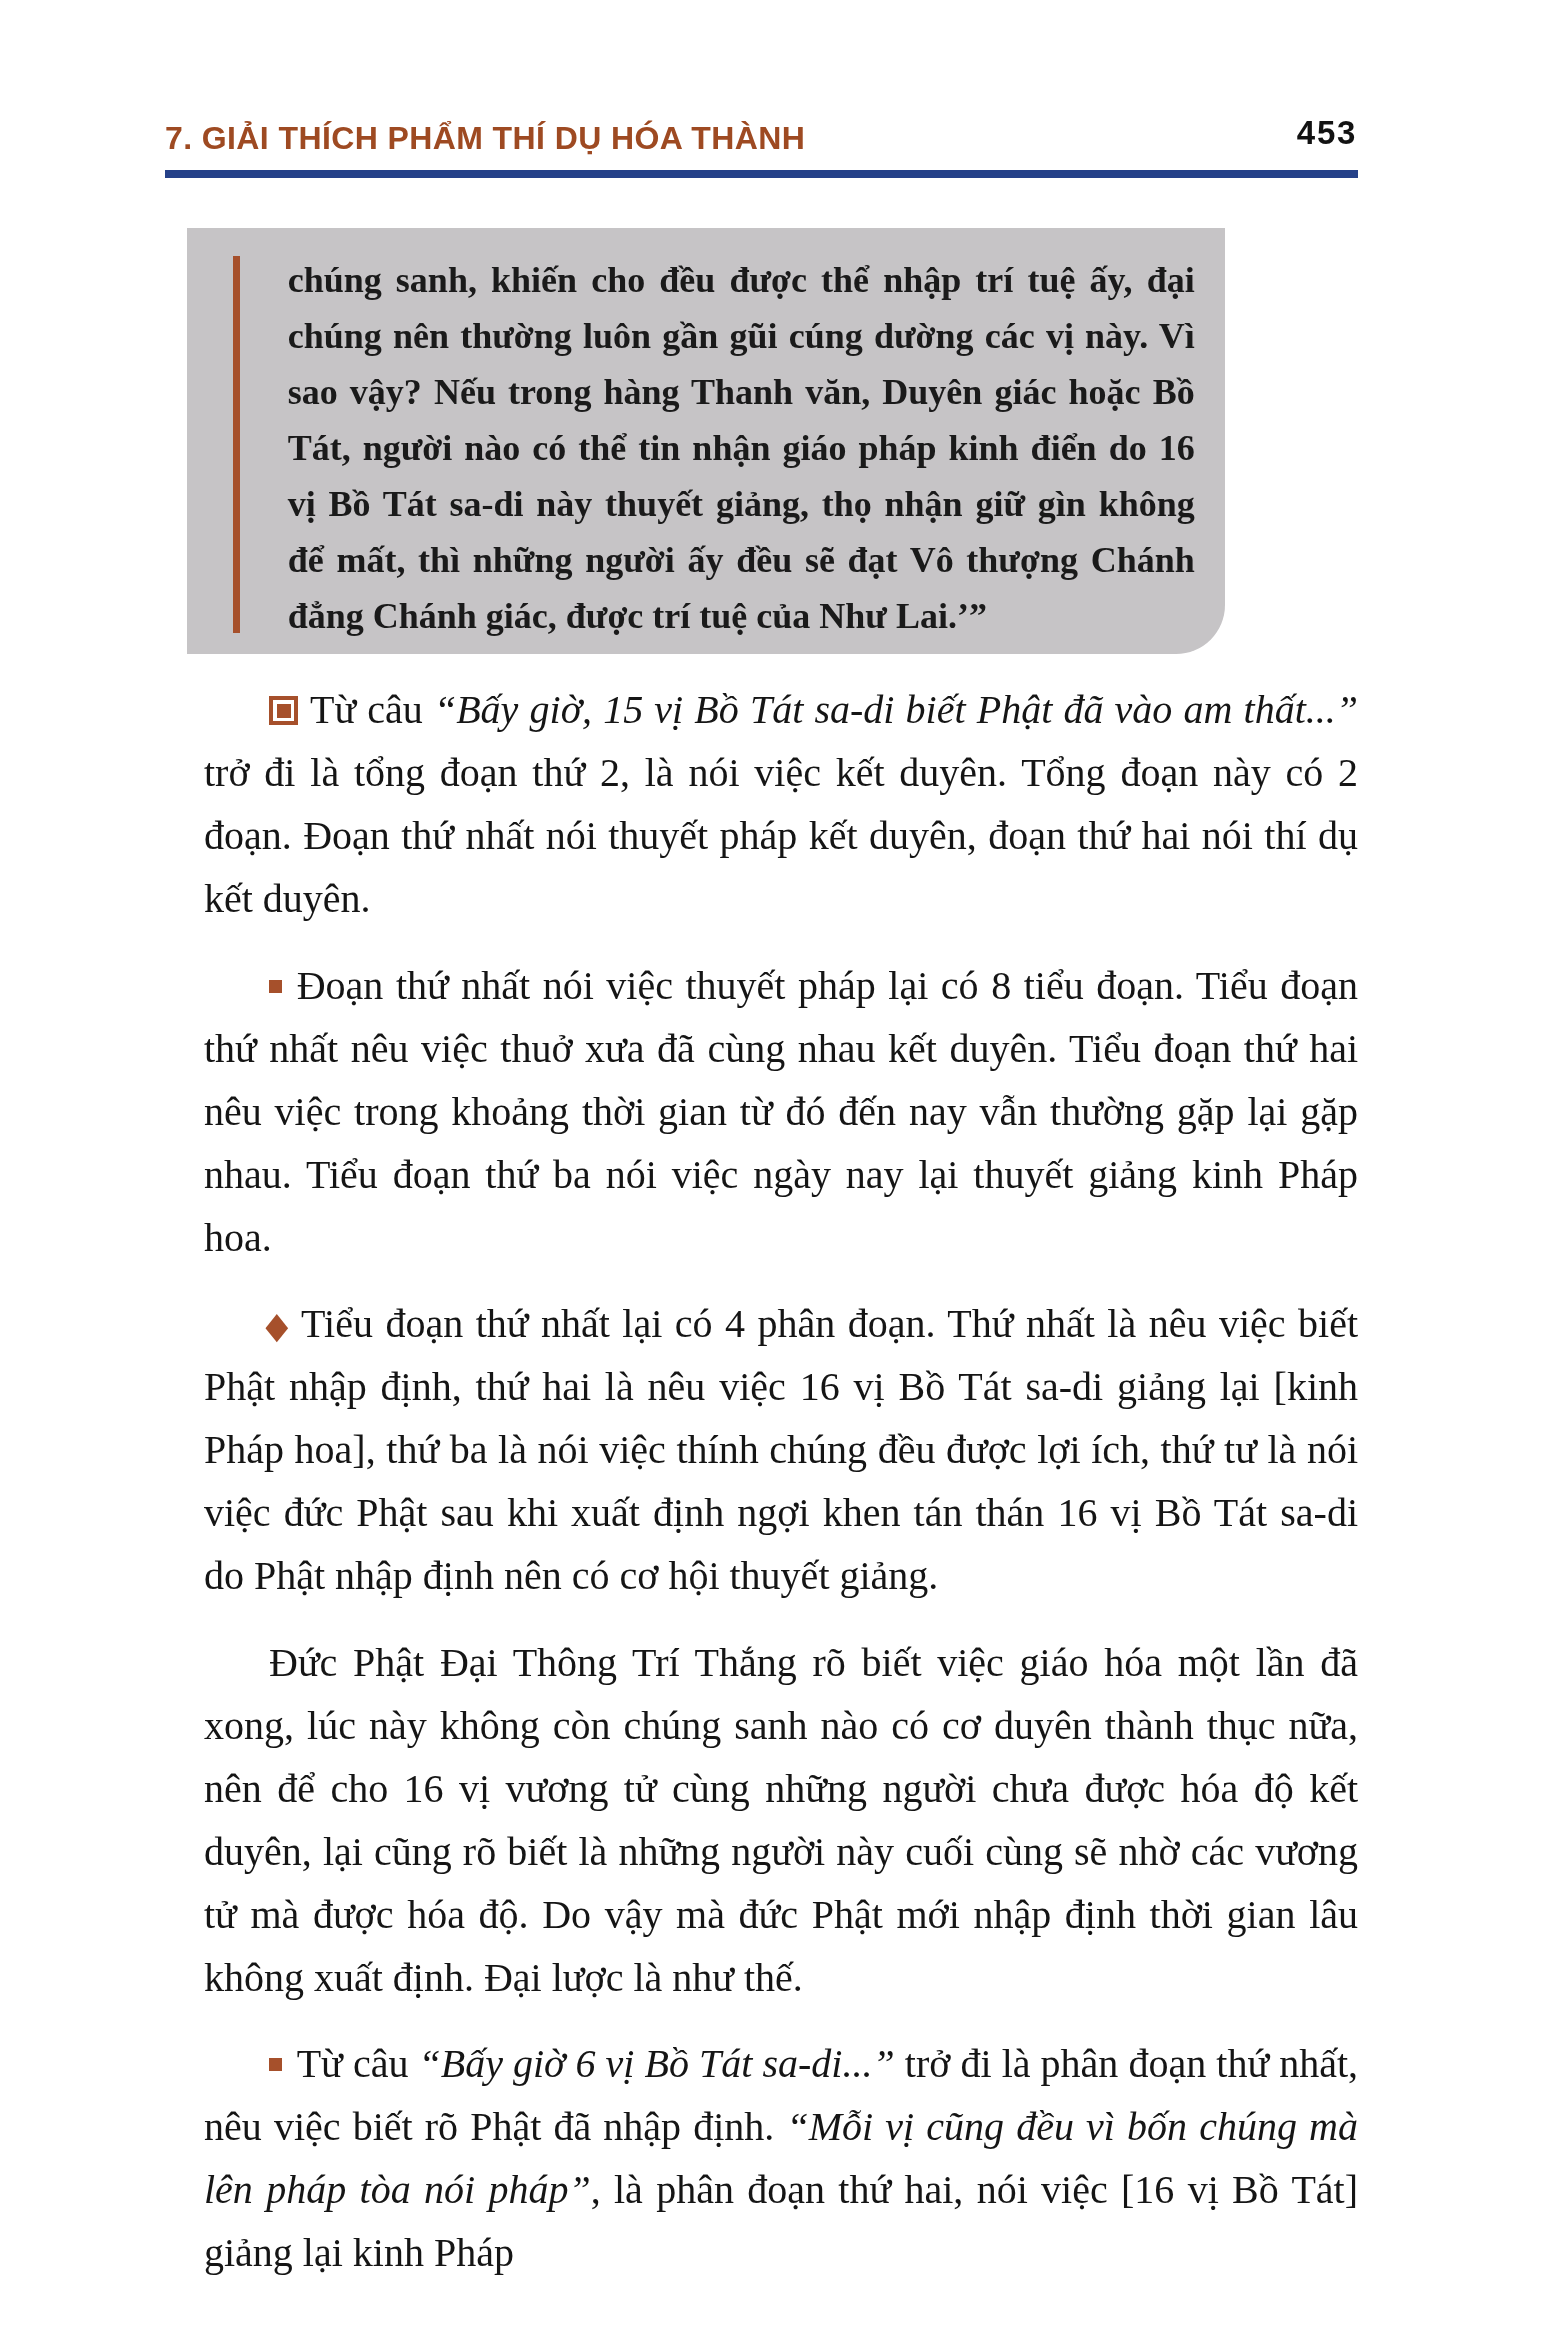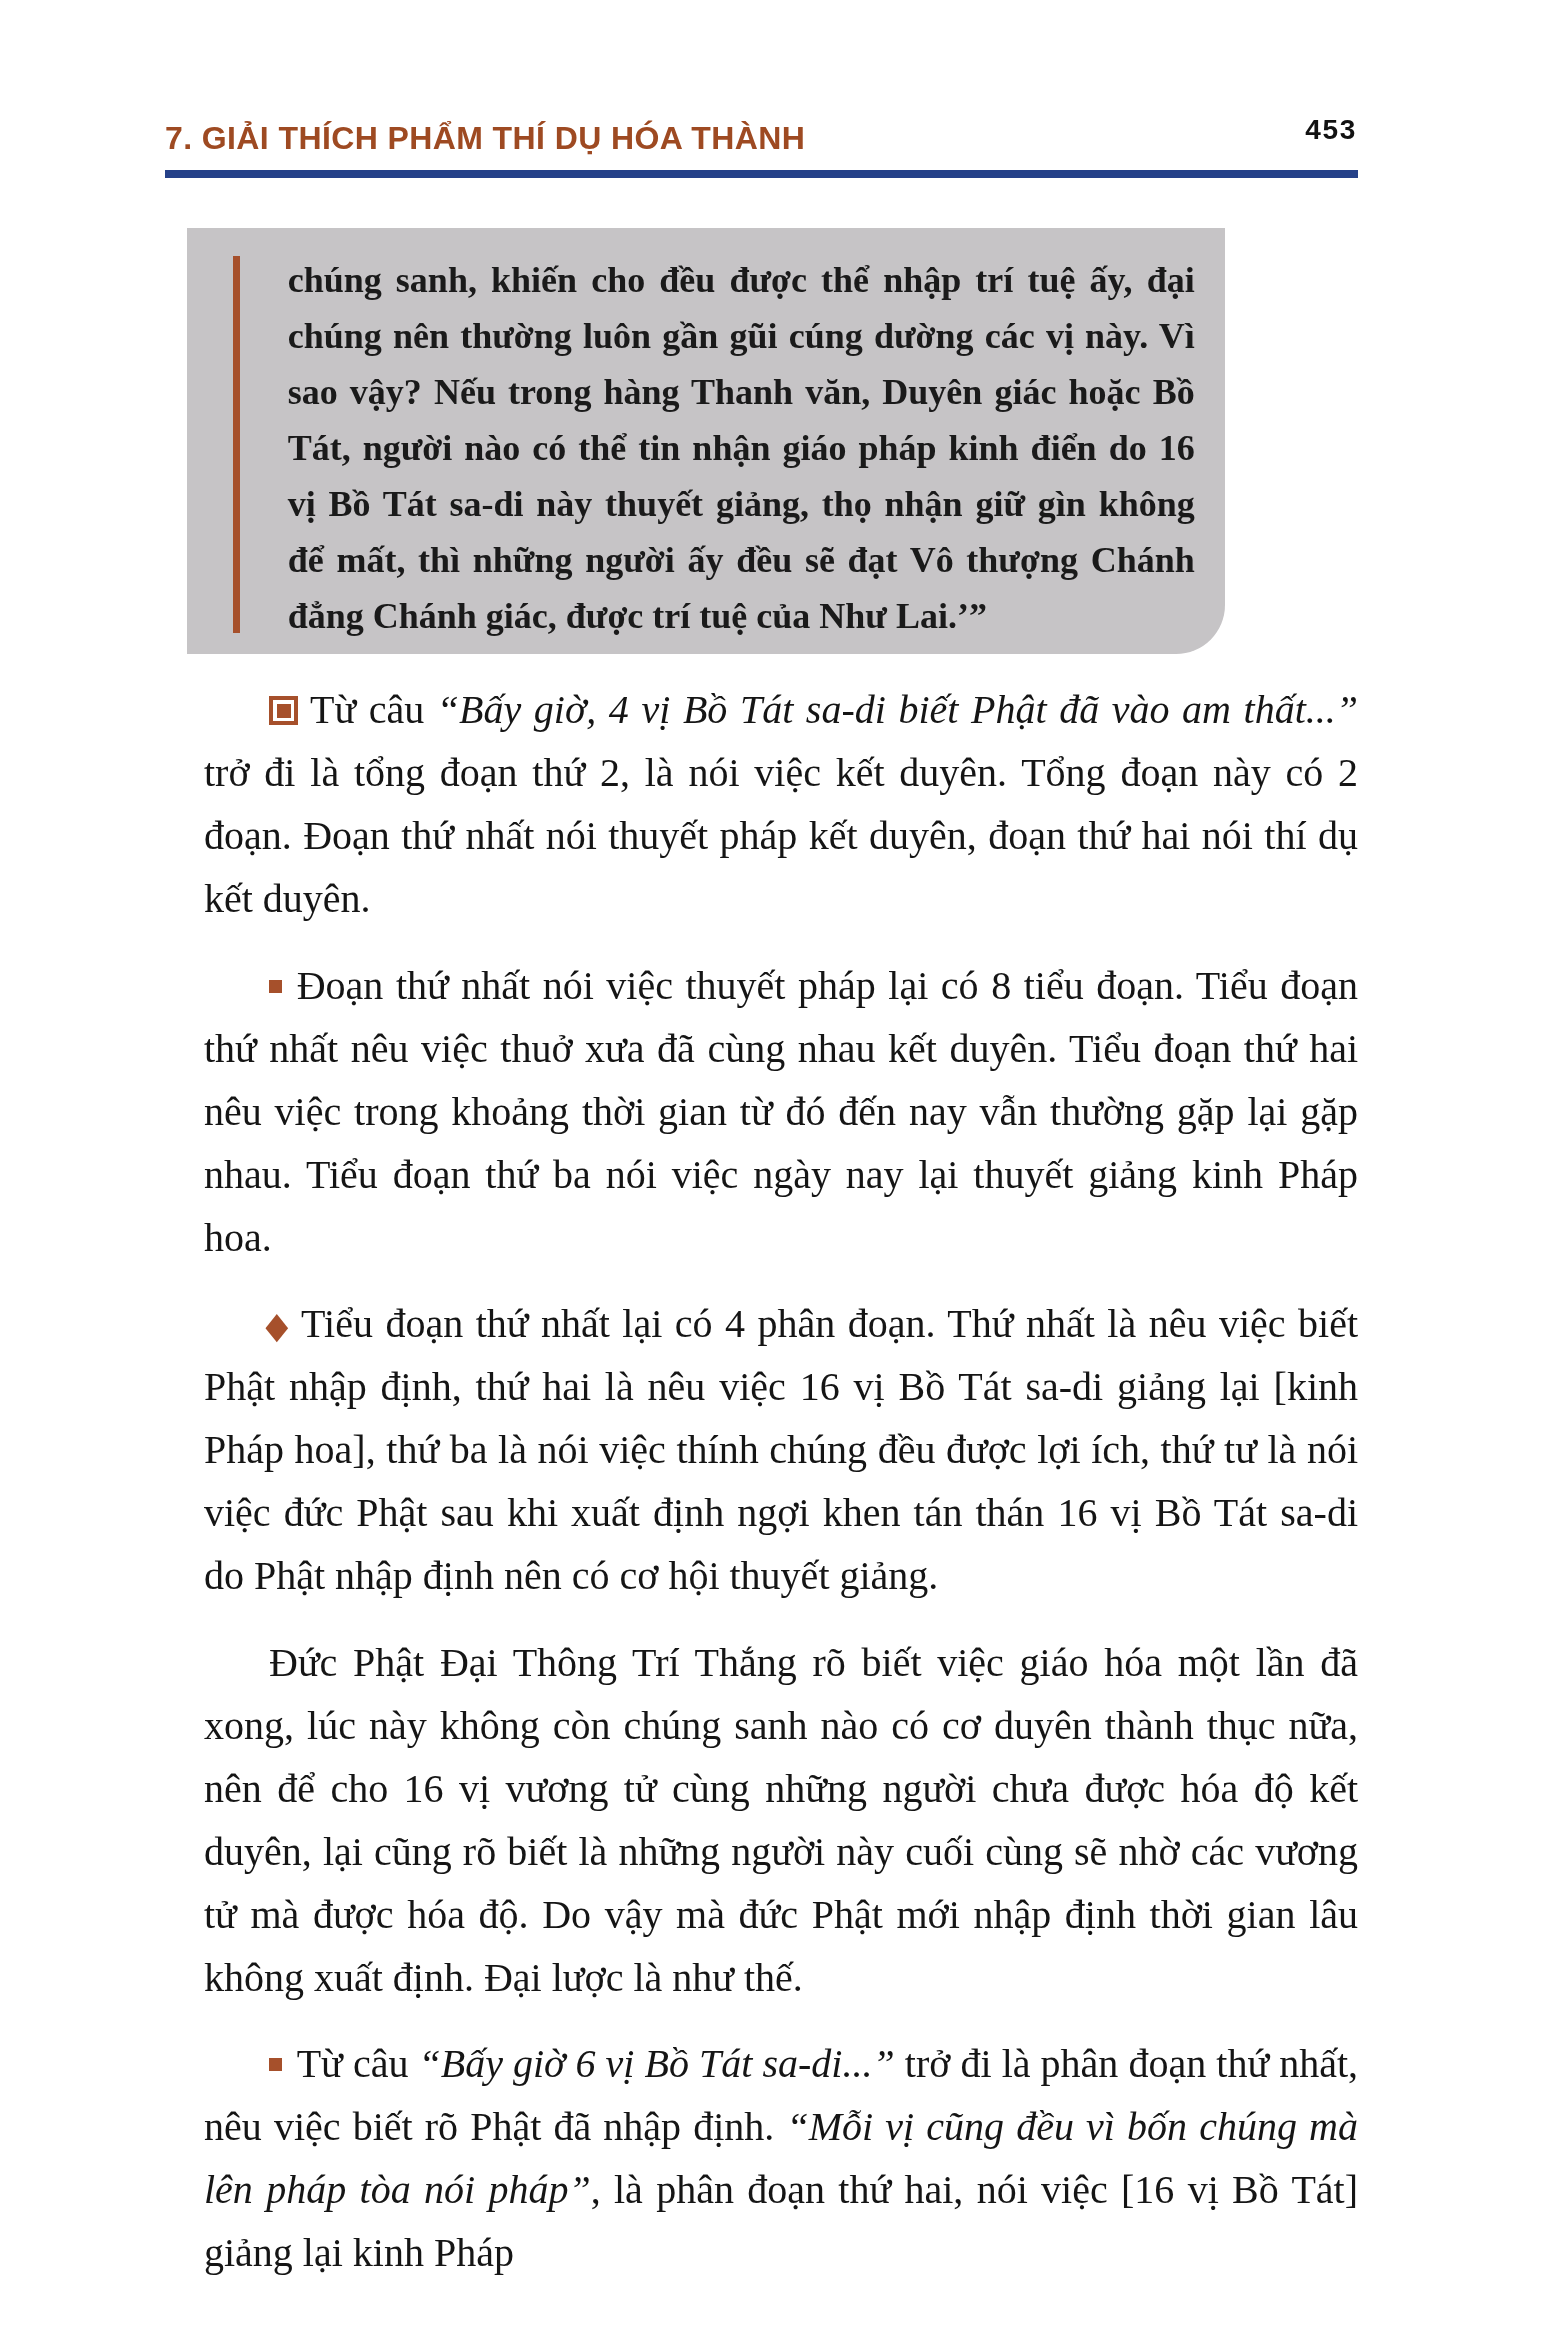--- a/index.html
+++ b/index.html
@@ -24,21 +24,21 @@
     color: var(--header_brown, #9E4A22);
     white-space: nowrap;
     text-align: right;
   }
   .page-number {
     position: absolute;
     right: 204px;
     top: 114px;
     font-family: "Liberation Sans", "DejaVu Sans", sans-serif;
     font-weight: bold;
-    font-size: 28px;
+    font-size: 33px;
     letter-spacing: 1.7px;
     color: #121212;
   }
   .header-rule {
     position: absolute;
     left: 165px;
     top: 170px;
     width: 1193px;
     height: 7.8px;
     background: var(--rule, #254189);
@@ -134,21 +134,21 @@
   <div class="header-rule"></div>
 
   <div class="content">
 
     <section class="quote-block">
       <span class="quote-bar"></span>
       <p class="quote-text">chúng sanh, khiến cho đều được thể nhập trí tuệ ấy, đại chúng nên thường luôn gần gũi cúng dường các vị này. Vì sao vậy? Nếu trong hàng Thanh văn, Duyên giác hoặc Bồ Tát, người nào có thể tin nhận giáo pháp kinh điển do 16 vị Bồ Tát sa-di này thuyết giảng, thọ nhận giữ gìn không để mất, thì những người ấy đều sẽ đạt Vô thượng Chánh đẳng Chánh giác, được trí tuệ của Như Lai.’”</p>
     </section>
 
     <p class="para first">
-      <span class="blt blt-boxed"></span><span>Từ câu </span><span class="it">“Bấy giờ, 4 vị Bồ Tát sa-di biết Phật đã vào am thất...”</span><span> trở đi là tổng đoạn thứ 2, là nói việc kết duyên. Tổng đoạn này có 2 đoạn. Đoạn thứ nhất nói thuyết pháp kết duyên, đoạn thứ hai nói thí dụ kết duyên.</span>
+      <span class="blt blt-boxed"></span><span>Từ câu </span><span class="it">“Bấy giờ, 15 vị Bồ Tát sa-di biết Phật đã vào am thất...”</span><span> trở đi là tổng đoạn thứ 2, là nói việc kết duyên. Tổng đoạn này có 2 đoạn. Đoạn thứ nhất nói thuyết pháp kết duyên, đoạn thứ hai nói thí dụ kết duyên.</span>
     </p>
 
     <p class="para">
       <span class="blt blt-sm"></span><span>Đoạn thứ nhất nói việc thuyết pháp lại có 8 tiểu đoạn. Tiểu đoạn thứ nhất nêu việc thuở xưa đã cùng nhau kết duyên. Tiểu đoạn thứ hai nêu việc trong khoảng thời gian từ đó đến nay vẫn thường gặp lại gặp nhau. Tiểu đoạn thứ ba nói việc ngày nay lại thuyết giảng kinh Pháp hoa.</span>
     </p>
 
     <p class="para">
       <span class="blt blt-dia"></span><span>Tiểu đoạn thứ nhất lại có 4 phân đoạn. Thứ nhất là nêu việc biết Phật nhập định, thứ hai là nêu việc 16 vị Bồ Tát sa-di giảng lại [kinh Pháp hoa], thứ ba là nói việc thính chúng đều được lợi ích, thứ tư là nói việc đức Phật sau khi xuất định ngợi khen tán thán 16 vị Bồ Tát sa-di do Phật nhập định nên có cơ hội thuyết giảng.</span>
     </p>
 

